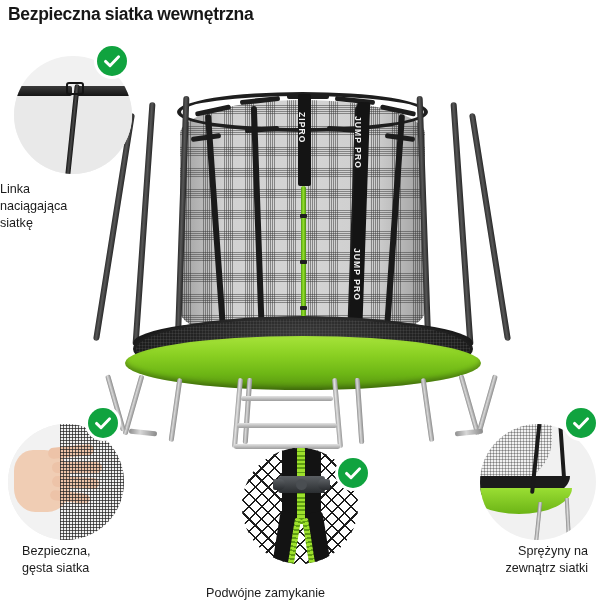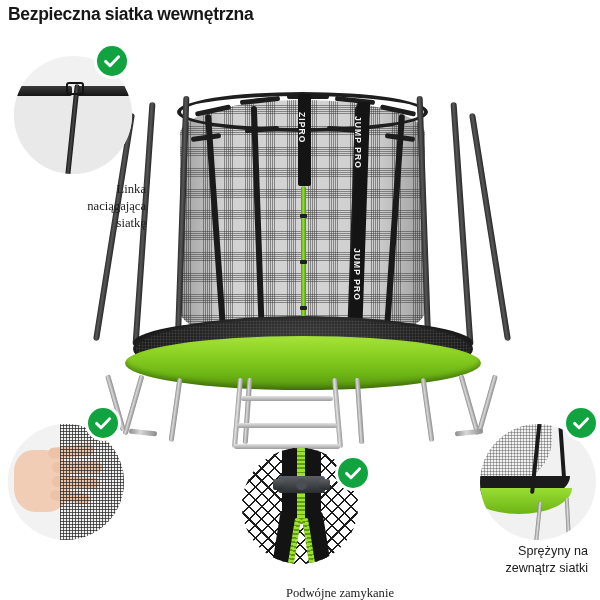--- a/index.html
+++ b/index.html
@@ -29,21 +29,21 @@
   .check-badge{
     position:absolute;width:30px;height:30px;border-radius:50%;
     background:#10a33f;z-index:9;
     box-shadow:0 0 0 3px #ffffff;
   }
   .check-badge svg{display:block;width:30px;height:30px;}
   .feat-label{
     position:absolute;font-size:12.6px;line-height:17px;
     color:#1b1b1b;font-weight:400;white-space:pre-line;
   }
-  .fl-center{text-align:right;font-family:Liberation Serif, serif;}
+  .fl-center{text-align:left;}
   .fl-left{text-align:left;}
   .fl-right{text-align:right;}
 
   
   .mesh-fine{
     background-image:
       repeating-linear-gradient(0deg,rgba(40,40,40,.55) 0 0.5px,transparent 0.5px 2px),
       repeating-linear-gradient(90deg,rgba(40,40,40,.55) 0 0.5px,transparent 0.5px 2px);
   }
   .mesh-diag{
@@ -284,20 +284,22 @@
         <div class="finger" style="left:44px;top:53px;width:47px;height:11px;transform:rotate(3deg);"></div>
         <div class="finger" style="left:42px;top:68px;width:40px;height:10px;transform:rotate(7deg);"></div>
       </div>
       <div class="mesh-chk" style="position:absolute;left:52px;top:0;width:64px;height:116px;"></div>
     </div>
     <div class="check-badge" style="left:88px;top:-10px;">
       <svg viewBox="0 0 30 30" aria-hidden="true">
           <path d="M8.5 15.4 L13 19.8 L21.6 10.8" fill="none" stroke="#ffffff" stroke-width="2.9" stroke-linecap="round" stroke-linejoin="round"></path>
         </svg>
     </div>
+    <div class="feat-label fl-left" style="left:22px;top:125px;width:130px;">Bezpieczna,
+gęsta siatka</div>
   </div>
 
   <div class="feature" style="left:218px;top:444px;width:164px;height:150px;">
     <div class="photo-circle" style="left:24px;top:4px;width:116px;height:116px;background:transparent;">
       <div class="mesh-diag" style="position:absolute;inset:0;"></div>
       <div class="zip-tape" style="left:40px;top:-4px;width:17px;height:76px;"></div>
       <div class="zip-tape" style="left:62px;top:-4px;width:17px;height:76px;"></div>
       <div class="zip-tape" style="left:34px;top:64px;width:16px;height:58px;transform:rotate(9deg);"></div>
       <div class="zip-tape" style="left:69px;top:64px;width:16px;height:58px;transform:rotate(-9deg);"></div>
       <div class="zip-teeth" style="left:55px;top:-4px;width:8px;height:80px;"></div>

